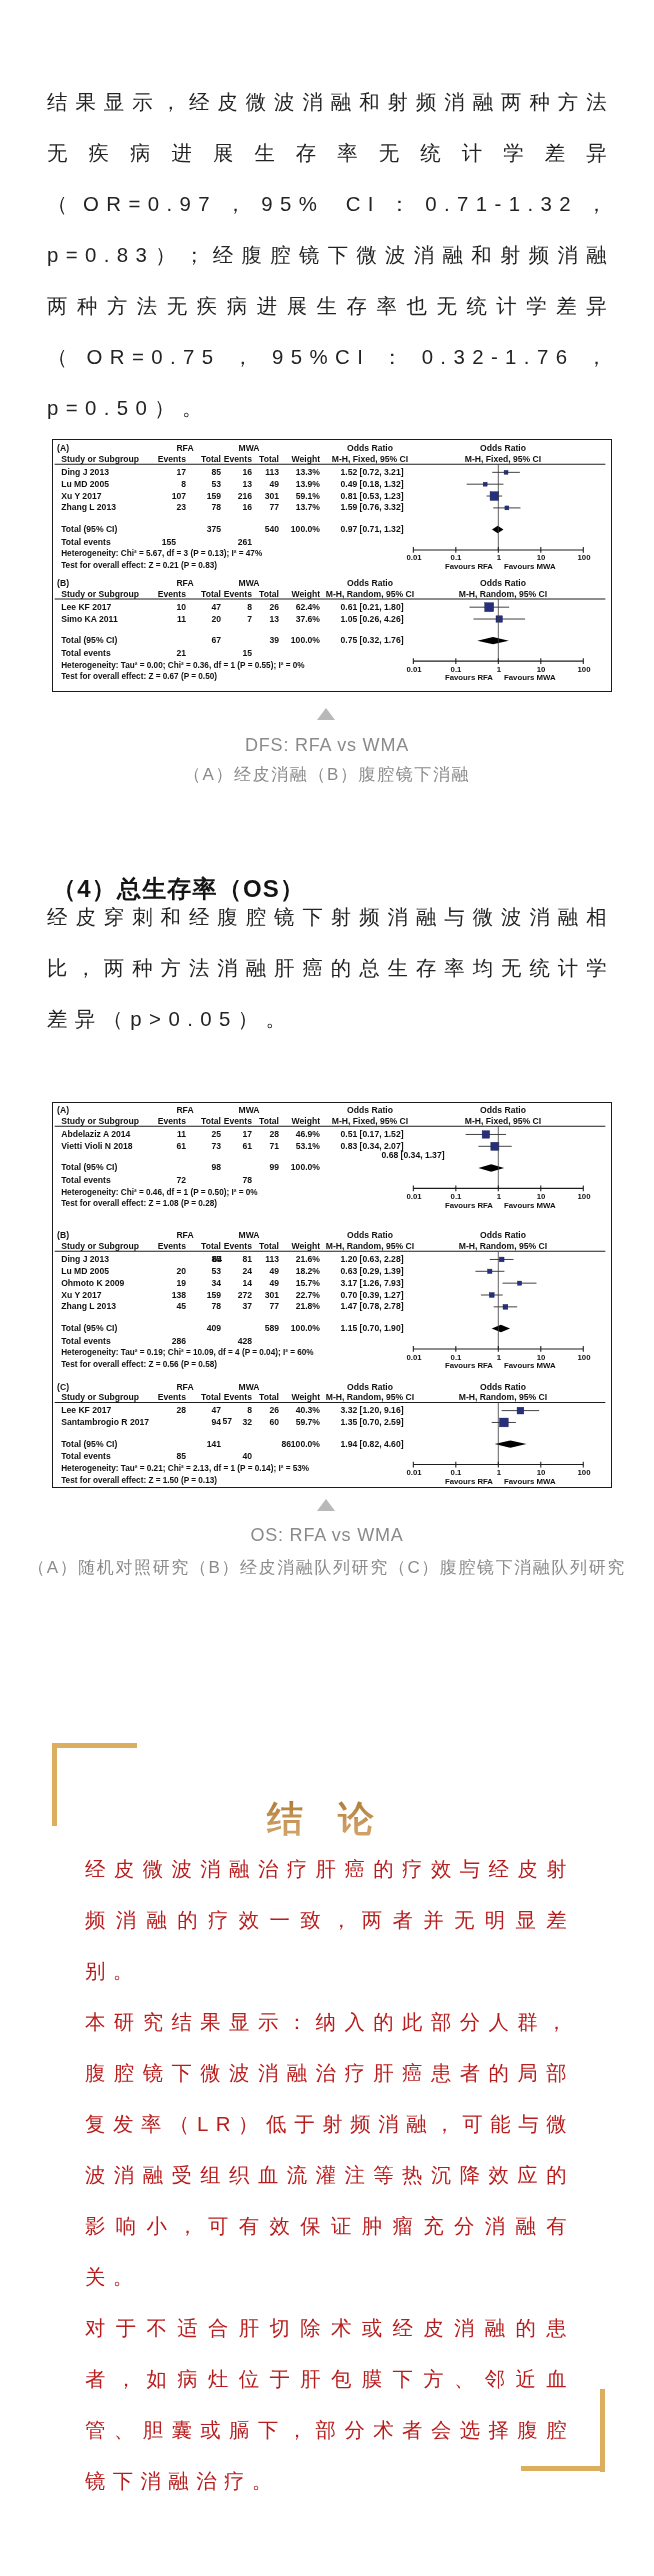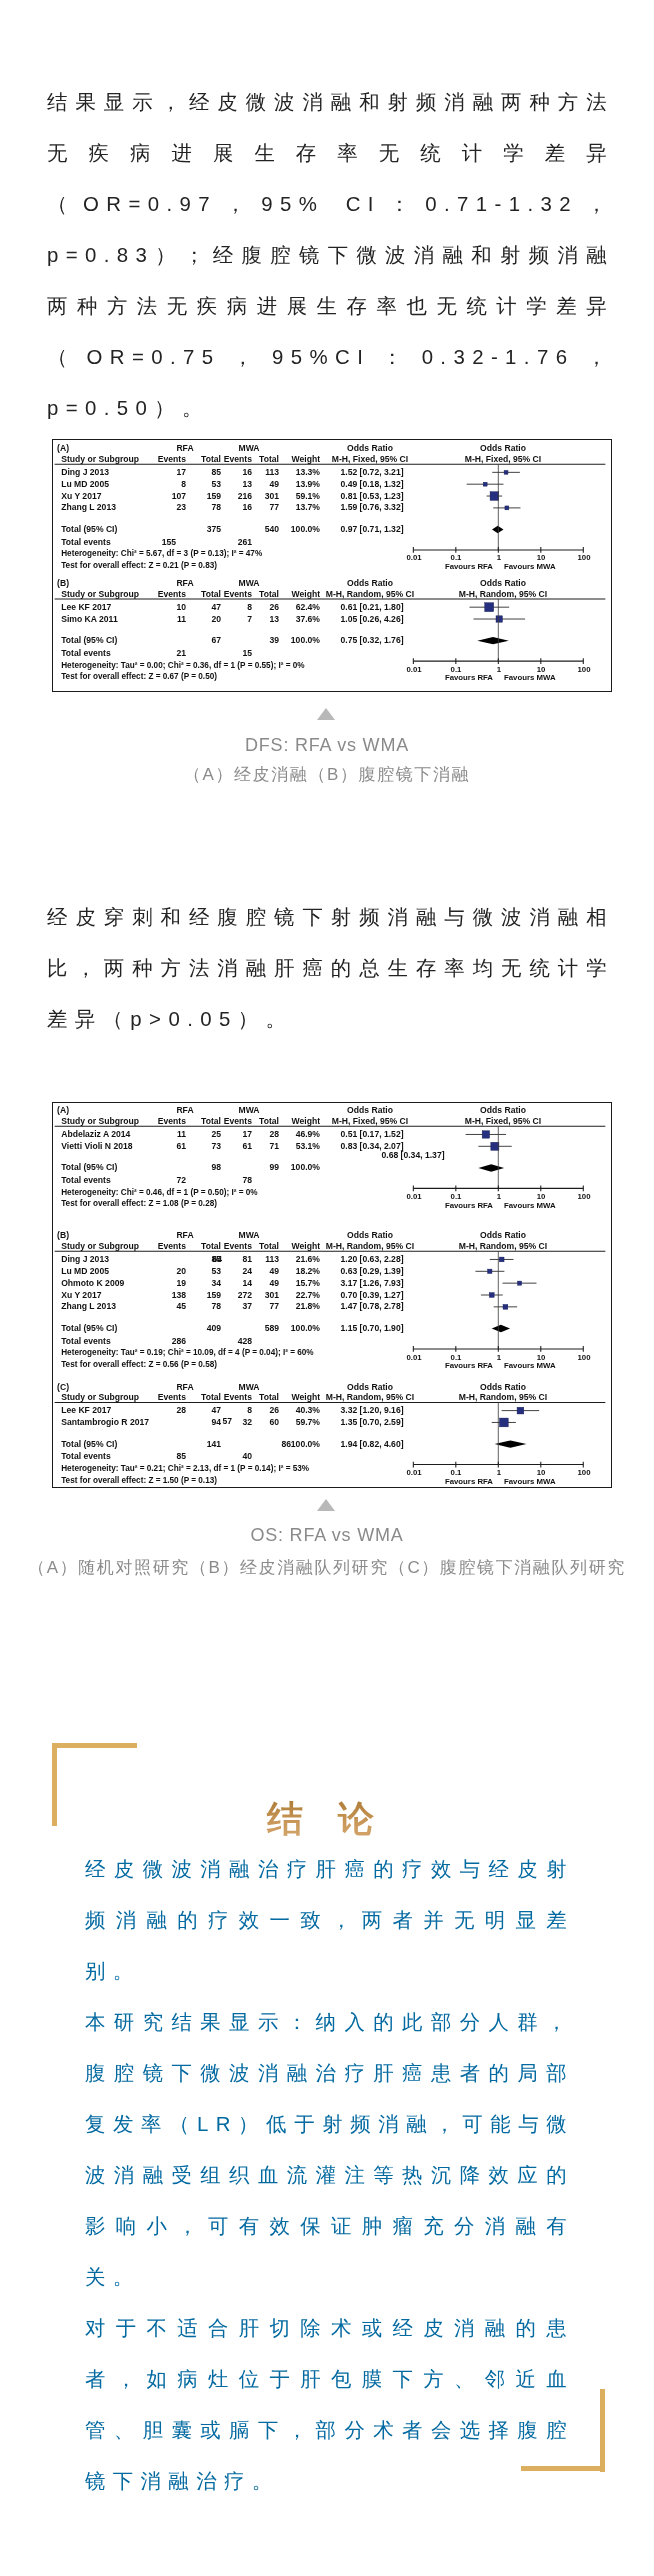--- a/index.html
+++ b/index.html
@@ -21,21 +21,21 @@
              color:#8a8a8a;letter-spacing:0.8px;margin:0;}
   .cap-sub{position:absolute;left:0;width:100%;text-align:center;font-size:17px;
            color:#8a8a8a;letter-spacing:1.6px;margin:0;}
   .bracket{position:absolute;background:#dcae60;}
   .concl-title{position:absolute;left:0;width:100%;text-align:center;margin:0;
                font-family:"Liberation Serif","DejaVu Serif",serif;
                font-size:36px;font-weight:700;letter-spacing:13px;
                background:linear-gradient(180deg,#a8762e 0%,#c89759 55%,#d8ab74 100%);
                -webkit-background-clip:text;background-clip:text;
                color:#b9854e;-webkit-text-fill-color:transparent;}
-  .concl-p{font-size:20.4px;color:#0369a1;letter-spacing:7.4px;line-height:51px;
+  .concl-p{font-size:20.4px;color:#b91c1c;letter-spacing:7.4px;line-height:51px;
            text-align:justify;margin:0;}
 </style>
 </head>
 <body>
 
 <div class="page">
 
   <p class="abs body-p" style="left:47px;top:77px;width:567px;">结果显示，经皮微波消融和射频消融两种方法无疾病进展生存率无统计学差异（OR=0.97，95% CI：0.71-1.32，p=0.83）；经腹腔镜下微波消融和射频消融两种方法无疾病进展生存率也无统计学差异（OR=0.75，95%CI：0.32-1.76，p=0.50）。</p>
 
   <div class="figure" id="fig0" style="top:439px;height:251px;">
@@ -172,20 +172,21 @@
         <line x1="545" y1="267" x2="545" y2="274" stroke="#1c1c1c" stroke-width="1.3"></line>
         <line x1="597" y1="267" x2="597" y2="274" stroke="#1c1c1c" stroke-width="1.3"></line>
         <line x1="649" y1="267" x2="649" y2="274" stroke="#1c1c1c" stroke-width="1.3"></line>
       </svg>
     </div>
 
   <div class="cap-tri" style="top:708px;"></div>
   <p class="cap-title" style="top:735px;">DFS: RFA vs WMA</p>
   <p class="cap-sub" style="top:763px;">（A）经皮消融（B）腹腔镜下消融</p>
 
+  <h2 class="abs h2" style="left:52px;top:855px;width:572px;">（4）总生存率（OS）</h2>
   <p class="abs body-p" style="left:47px;top:892px;width:567px;">经皮穿刺和经腹腔镜下射频消融与微波消融相比，两种方法消融肝癌的总生存率均无统计学差异（p&gt;0.05）。</p>
 
   <div class="figure" id="fig1" style="top:1102px;height:384px;">
       <div class="ft" style="left: 4.1px; top: 3.3px;">(A)</div>
       <div class="ft" style="left: 132px; top: 3.3px; transform: translateX(-50%);">RFA</div>
       <div class="ft" style="left: 196px; top: 3.3px; transform: translateX(-50%);">MWA</div>
       <div class="ft" style="left: 317px; top: 3.3px; transform: translateX(-50%);">Odds Ratio</div>
       <div class="ft" style="left: 450px; top: 3.3px; transform: translateX(-50%);">Odds Ratio</div>
       <div class="ft" style="left: 8.2px; top: 14px;">Study or Subgroup</div>
       <div class="ft" style="left: 133px; top: 14px; transform: translateX(-100%);">Events</div>

